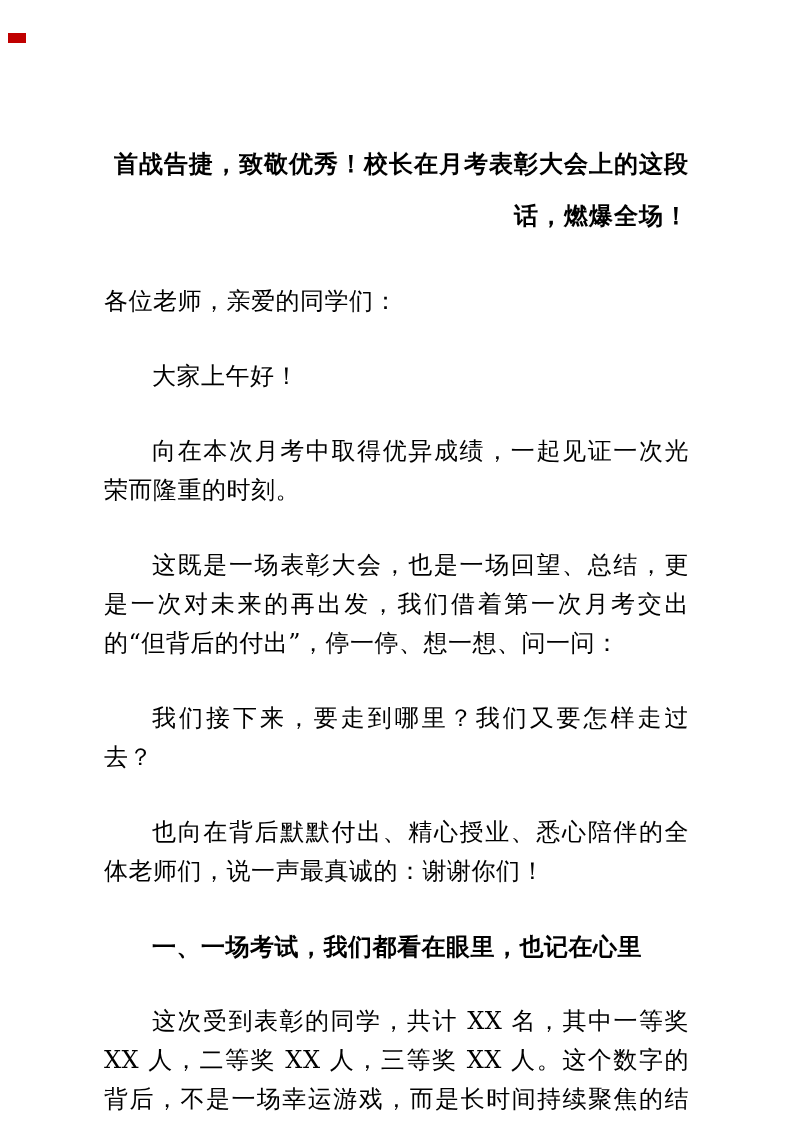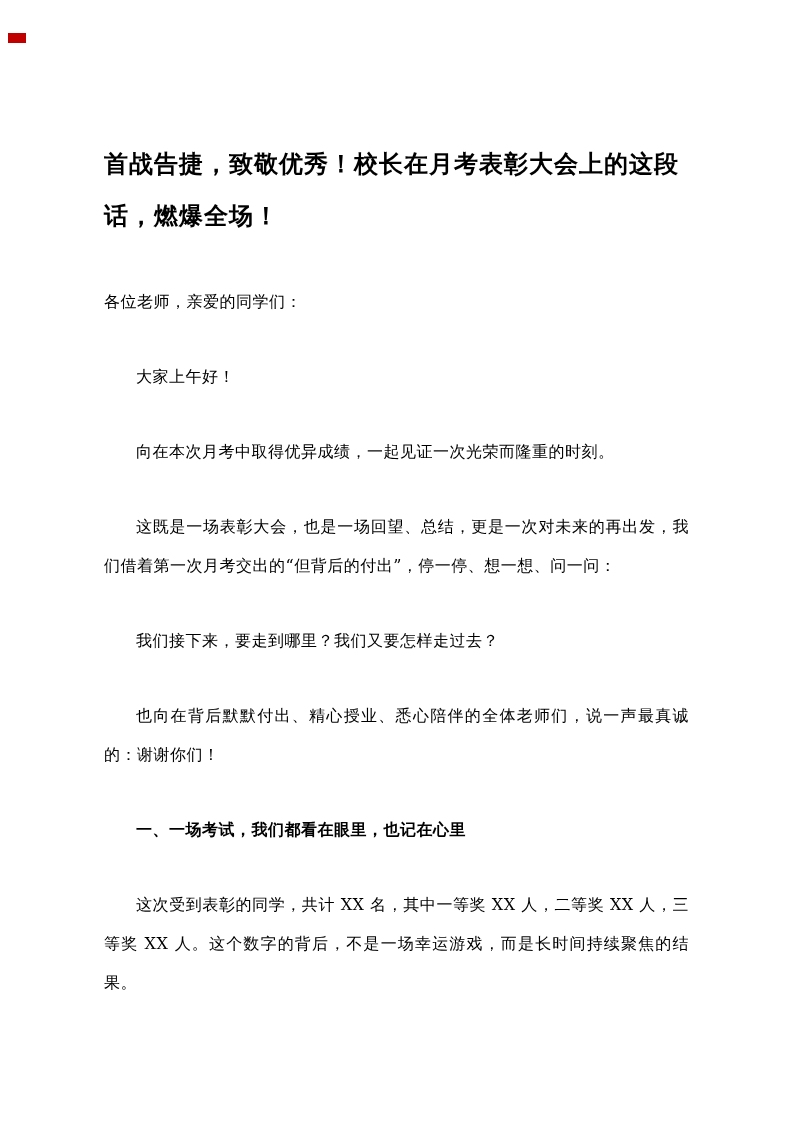--- a/index.html
+++ b/index.html
@@ -24,26 +24,26 @@
     background: #c00000;
   }
   .page-content {
     padding: 138px 104px 0 104px;
     box-sizing: border-box;
   }
   h1.doc-title {
     font-size: 24px;
     font-weight: bold;
     line-height: 52px;
-    text-align: left;
+    text-align: right;
     margin: 0 0 40px 0;
     letter-spacing: 1px;
   }
   .doc-body p {
-    font-size: 16px;
+    font-size: 24px;
     line-height: 39px;
     margin: 0;
     text-align: justify;
     letter-spacing: 0.5px;
   }
   .doc-body p.indent {
     text-indent: 2em;
     margin-top: 36px;
   }
   .doc-body p.bold {

